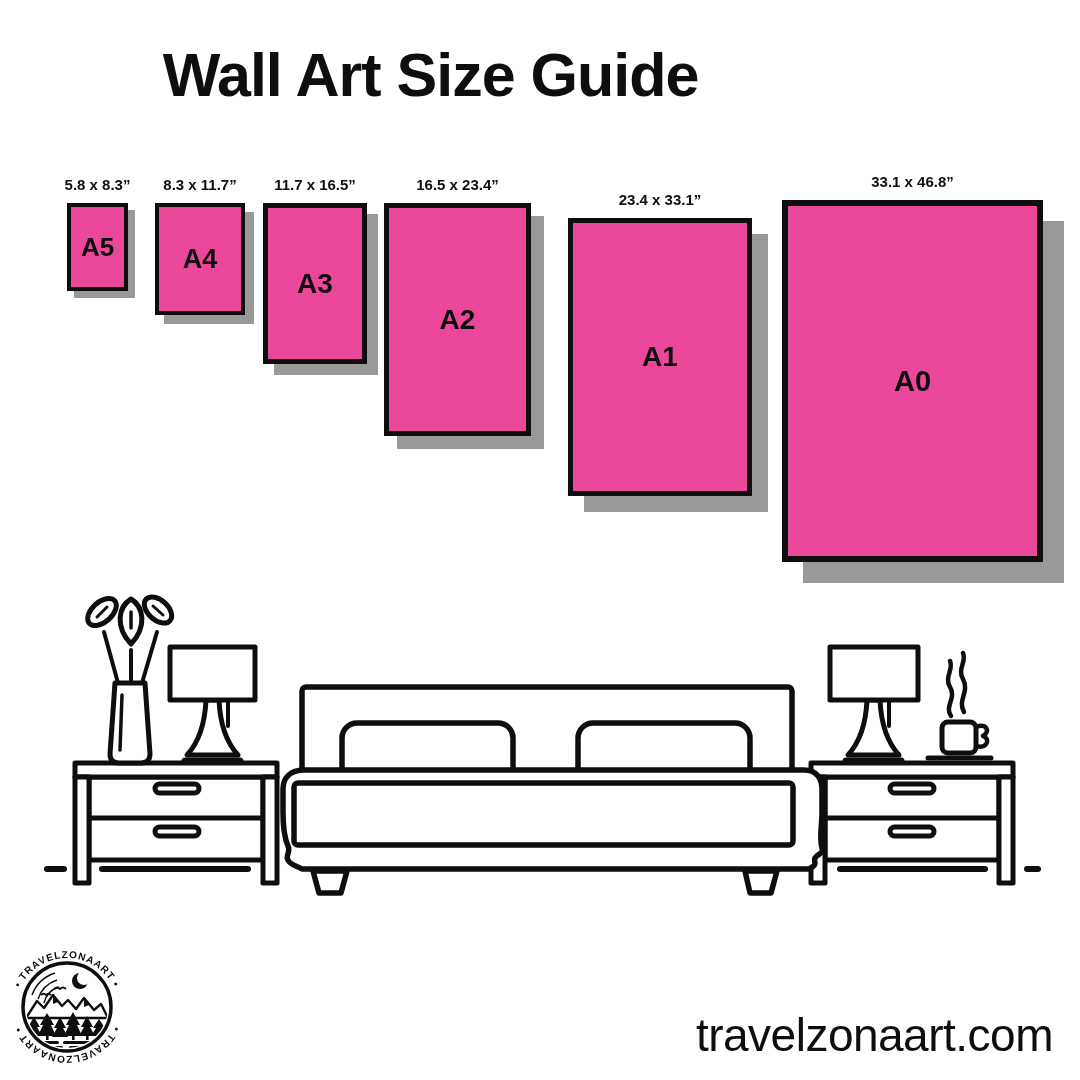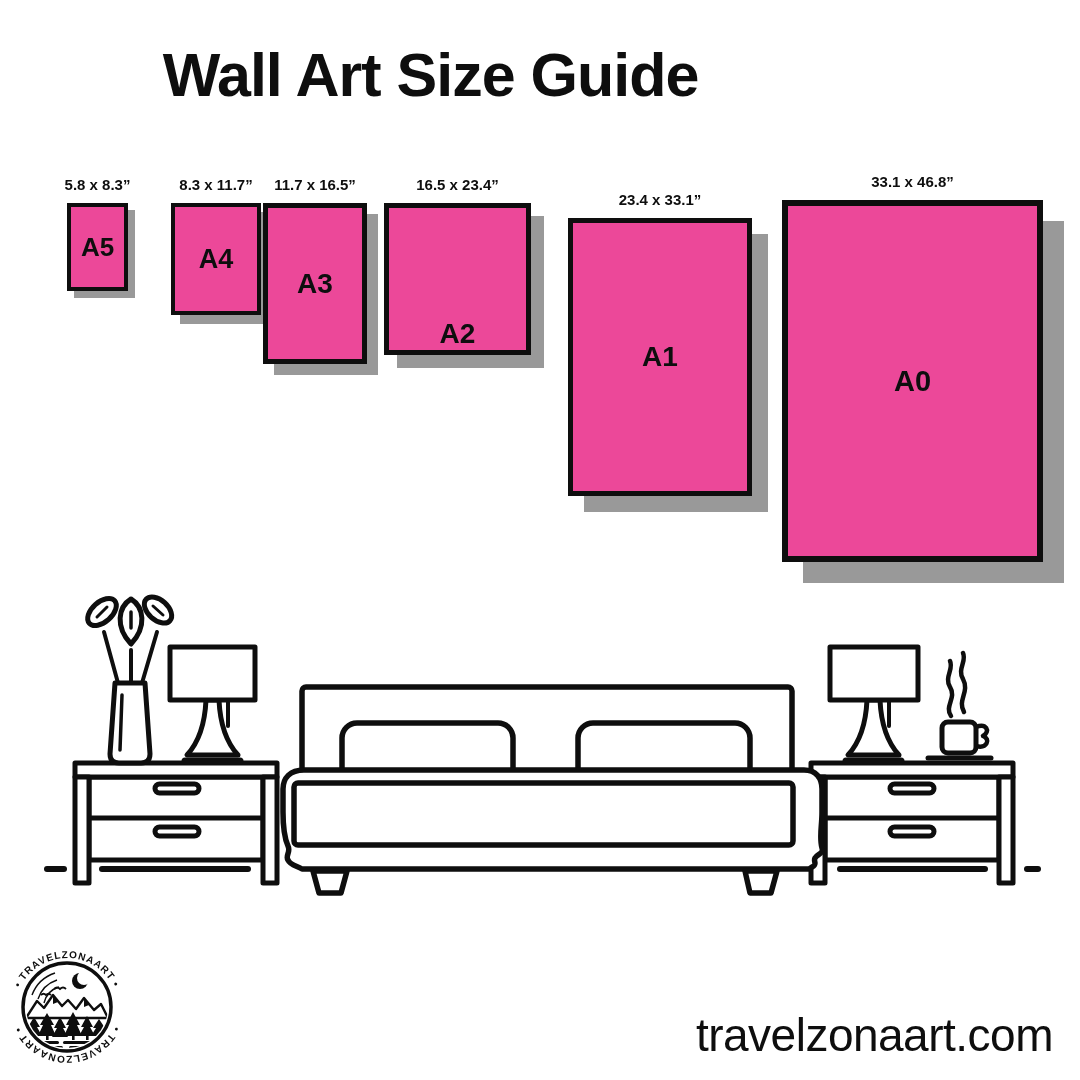--- a/index.html
+++ b/index.html
@@ -42,28 +42,28 @@
     box-sizing:border-box;
     width:100%;
     background:#ec4899;
     border:4px solid var(--ink);
     display:flex;align-items:center;justify-content:center;
   }
   .paper .letter{font-weight:bold;}
   .p0{left:67px;top:203px;width:61px;}
   .p0 .sheet{height:88px;border-width:4px;box-shadow:7px 7px 0 var(--shadow);}
   .p0 .letter{font-size:26px;}
-  .p1{left:155px;top:203px;width:90px;margin-left:16px;}
+  .p1{left:155px;top:203px;width:90px;}
   .p1 .sheet{height:112px;border-width:4px;box-shadow:9px 9px 0 var(--shadow);}
   .p1 .letter{font-size:27px;text-align:right;}
   .p2{left:263px;top:203px;width:104px;}
   .p2 .sheet{height:161px;border-width:5px;box-shadow:11px 11px 0 var(--shadow);}
   .p2 .letter{font-size:28px;text-align:center;}
   .p3{left:384px;top:203px;width:147px;}
-  .p3 .sheet{height:152px;border-width:5px;box-shadow:13px 13px 0 var(--shadow);align-items:flex-end;}
+  .p3 .sheet{height:233px;border-width:5px;box-shadow:13px 13px 0 var(--shadow);}
   .p3 .letter{font-size:28px;}
   .p4{left:568px;top:218px;width:184px;}
   .p4 .sheet{height:278px;border-width:5px;box-shadow:16px 16px 0 var(--shadow);align-items:center;}
   .p4 .letter{font-size:28px;}
   .p5{left:782px;top:200px;width:261px;}
   .p5 .sheet{height:362px;border-width:6px;box-shadow:21px 21px 0 var(--shadow);}
   .p5 .letter{font-size:29px;}
   
   .scene{position:absolute;left:0;top:580px;width:1080px;height:320px;}
   

